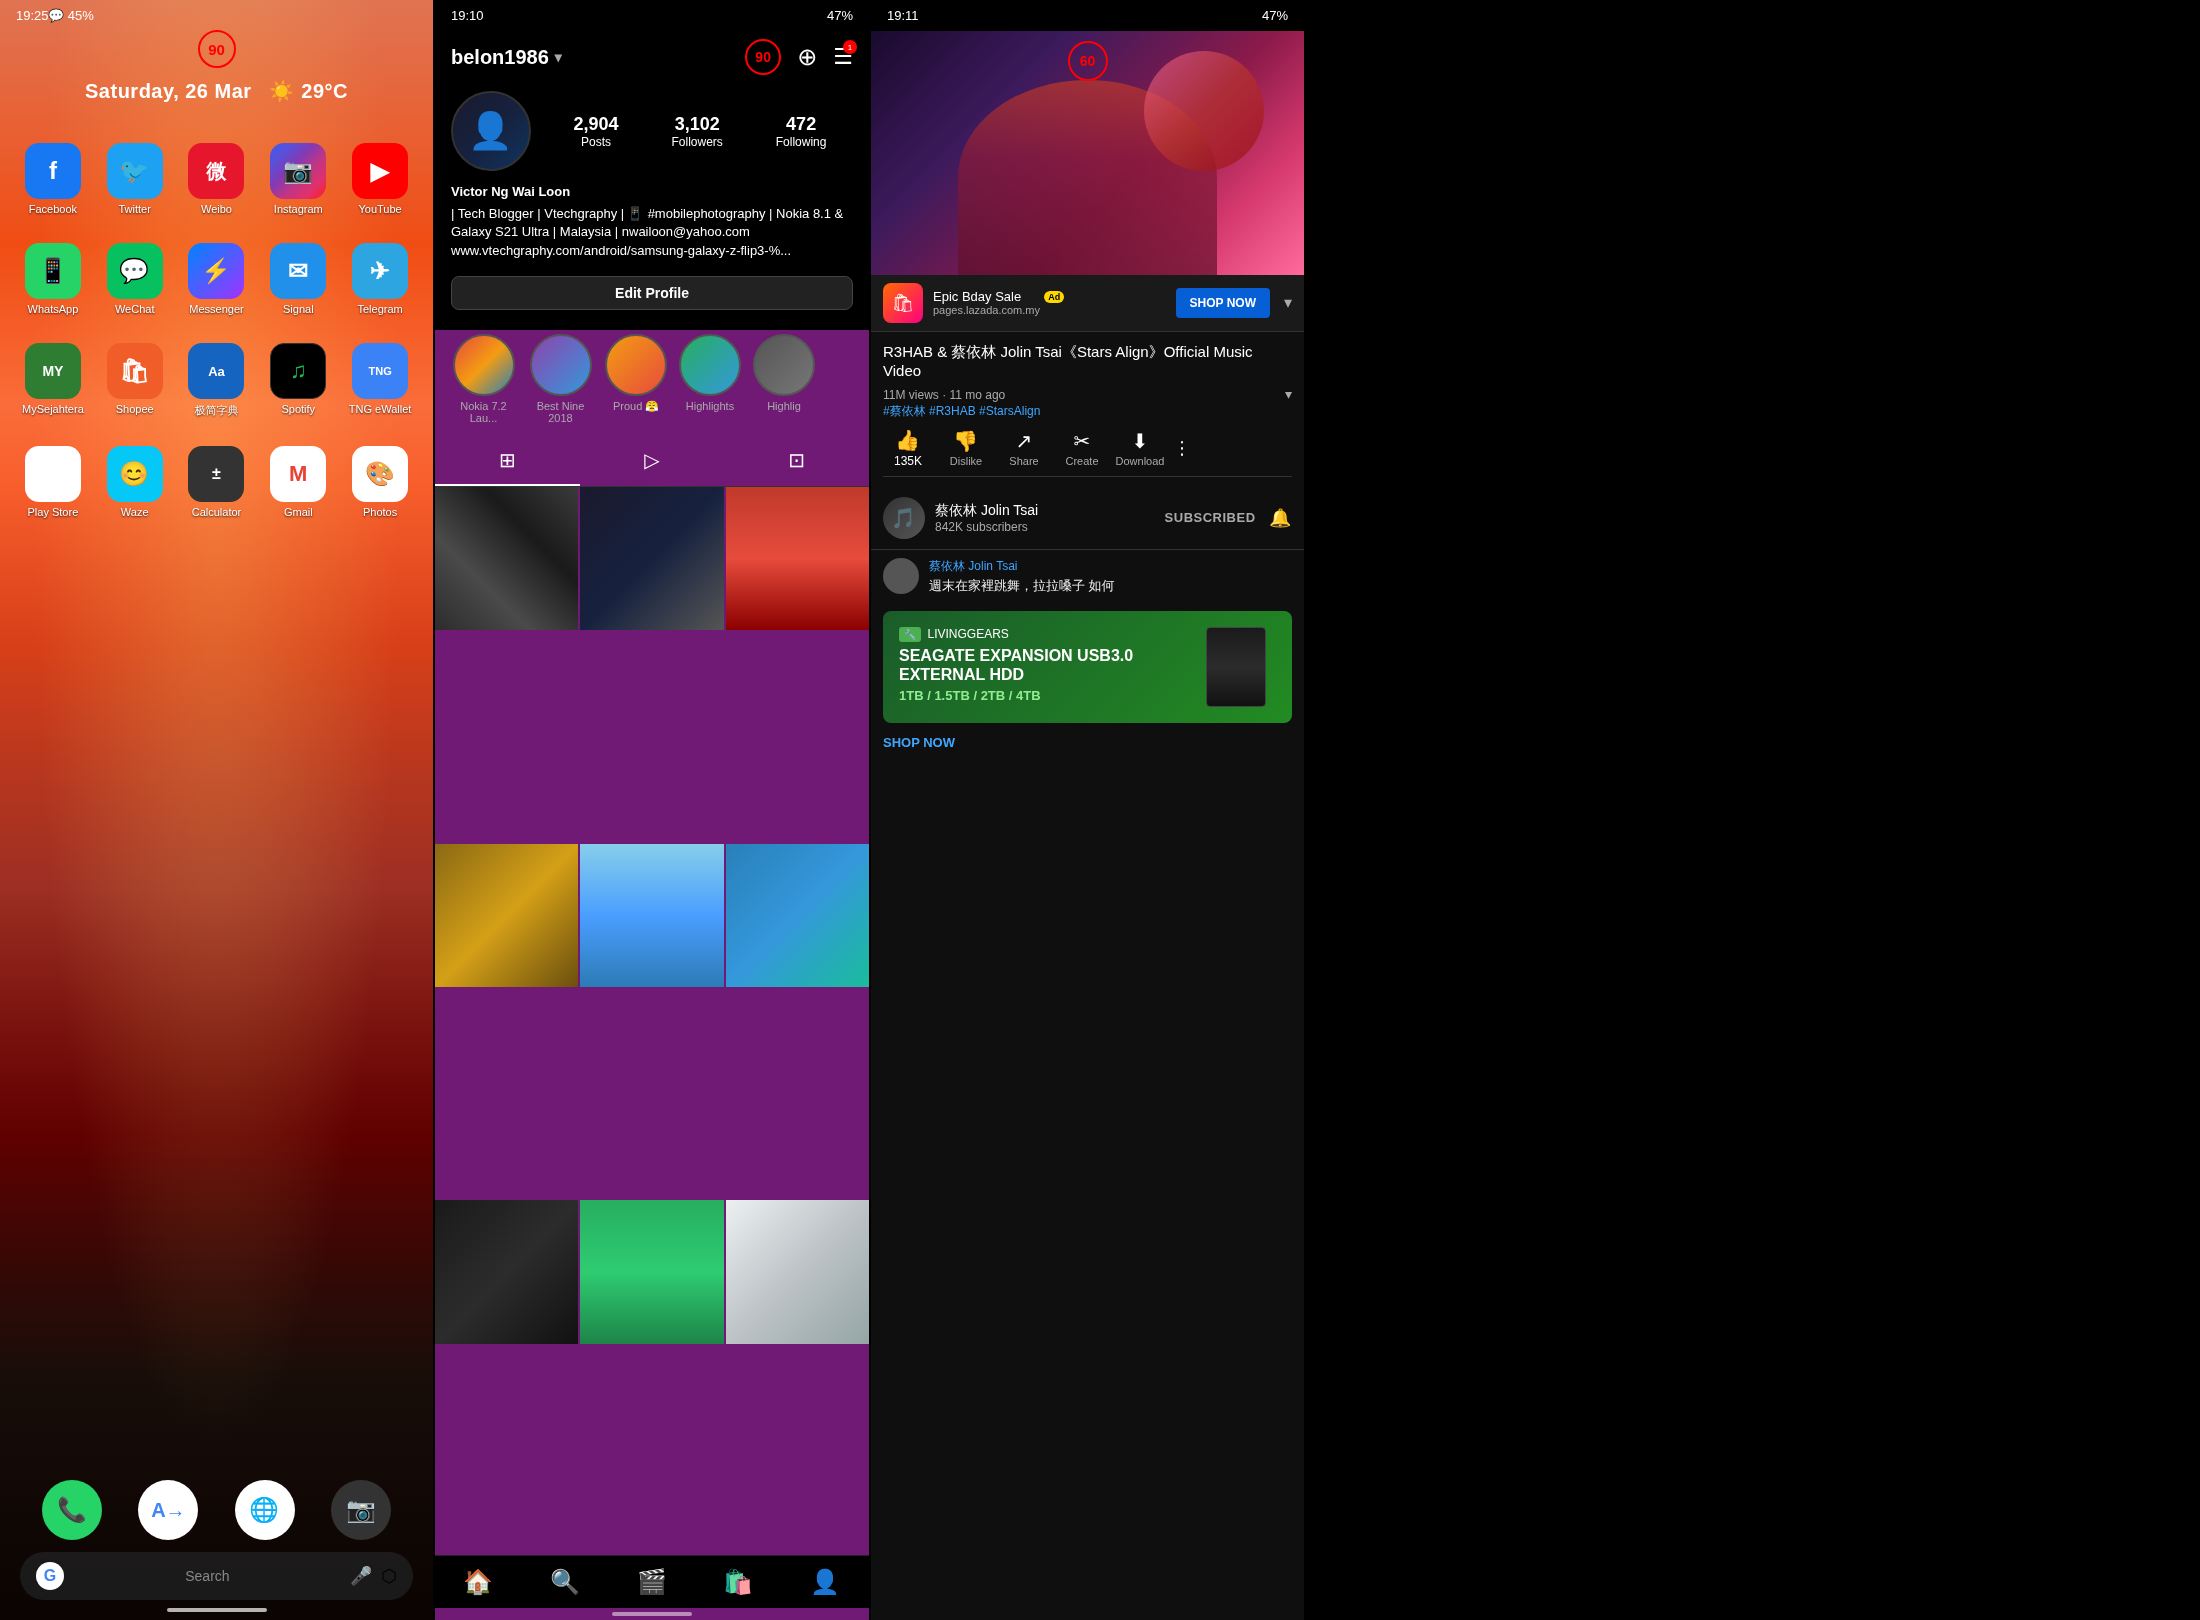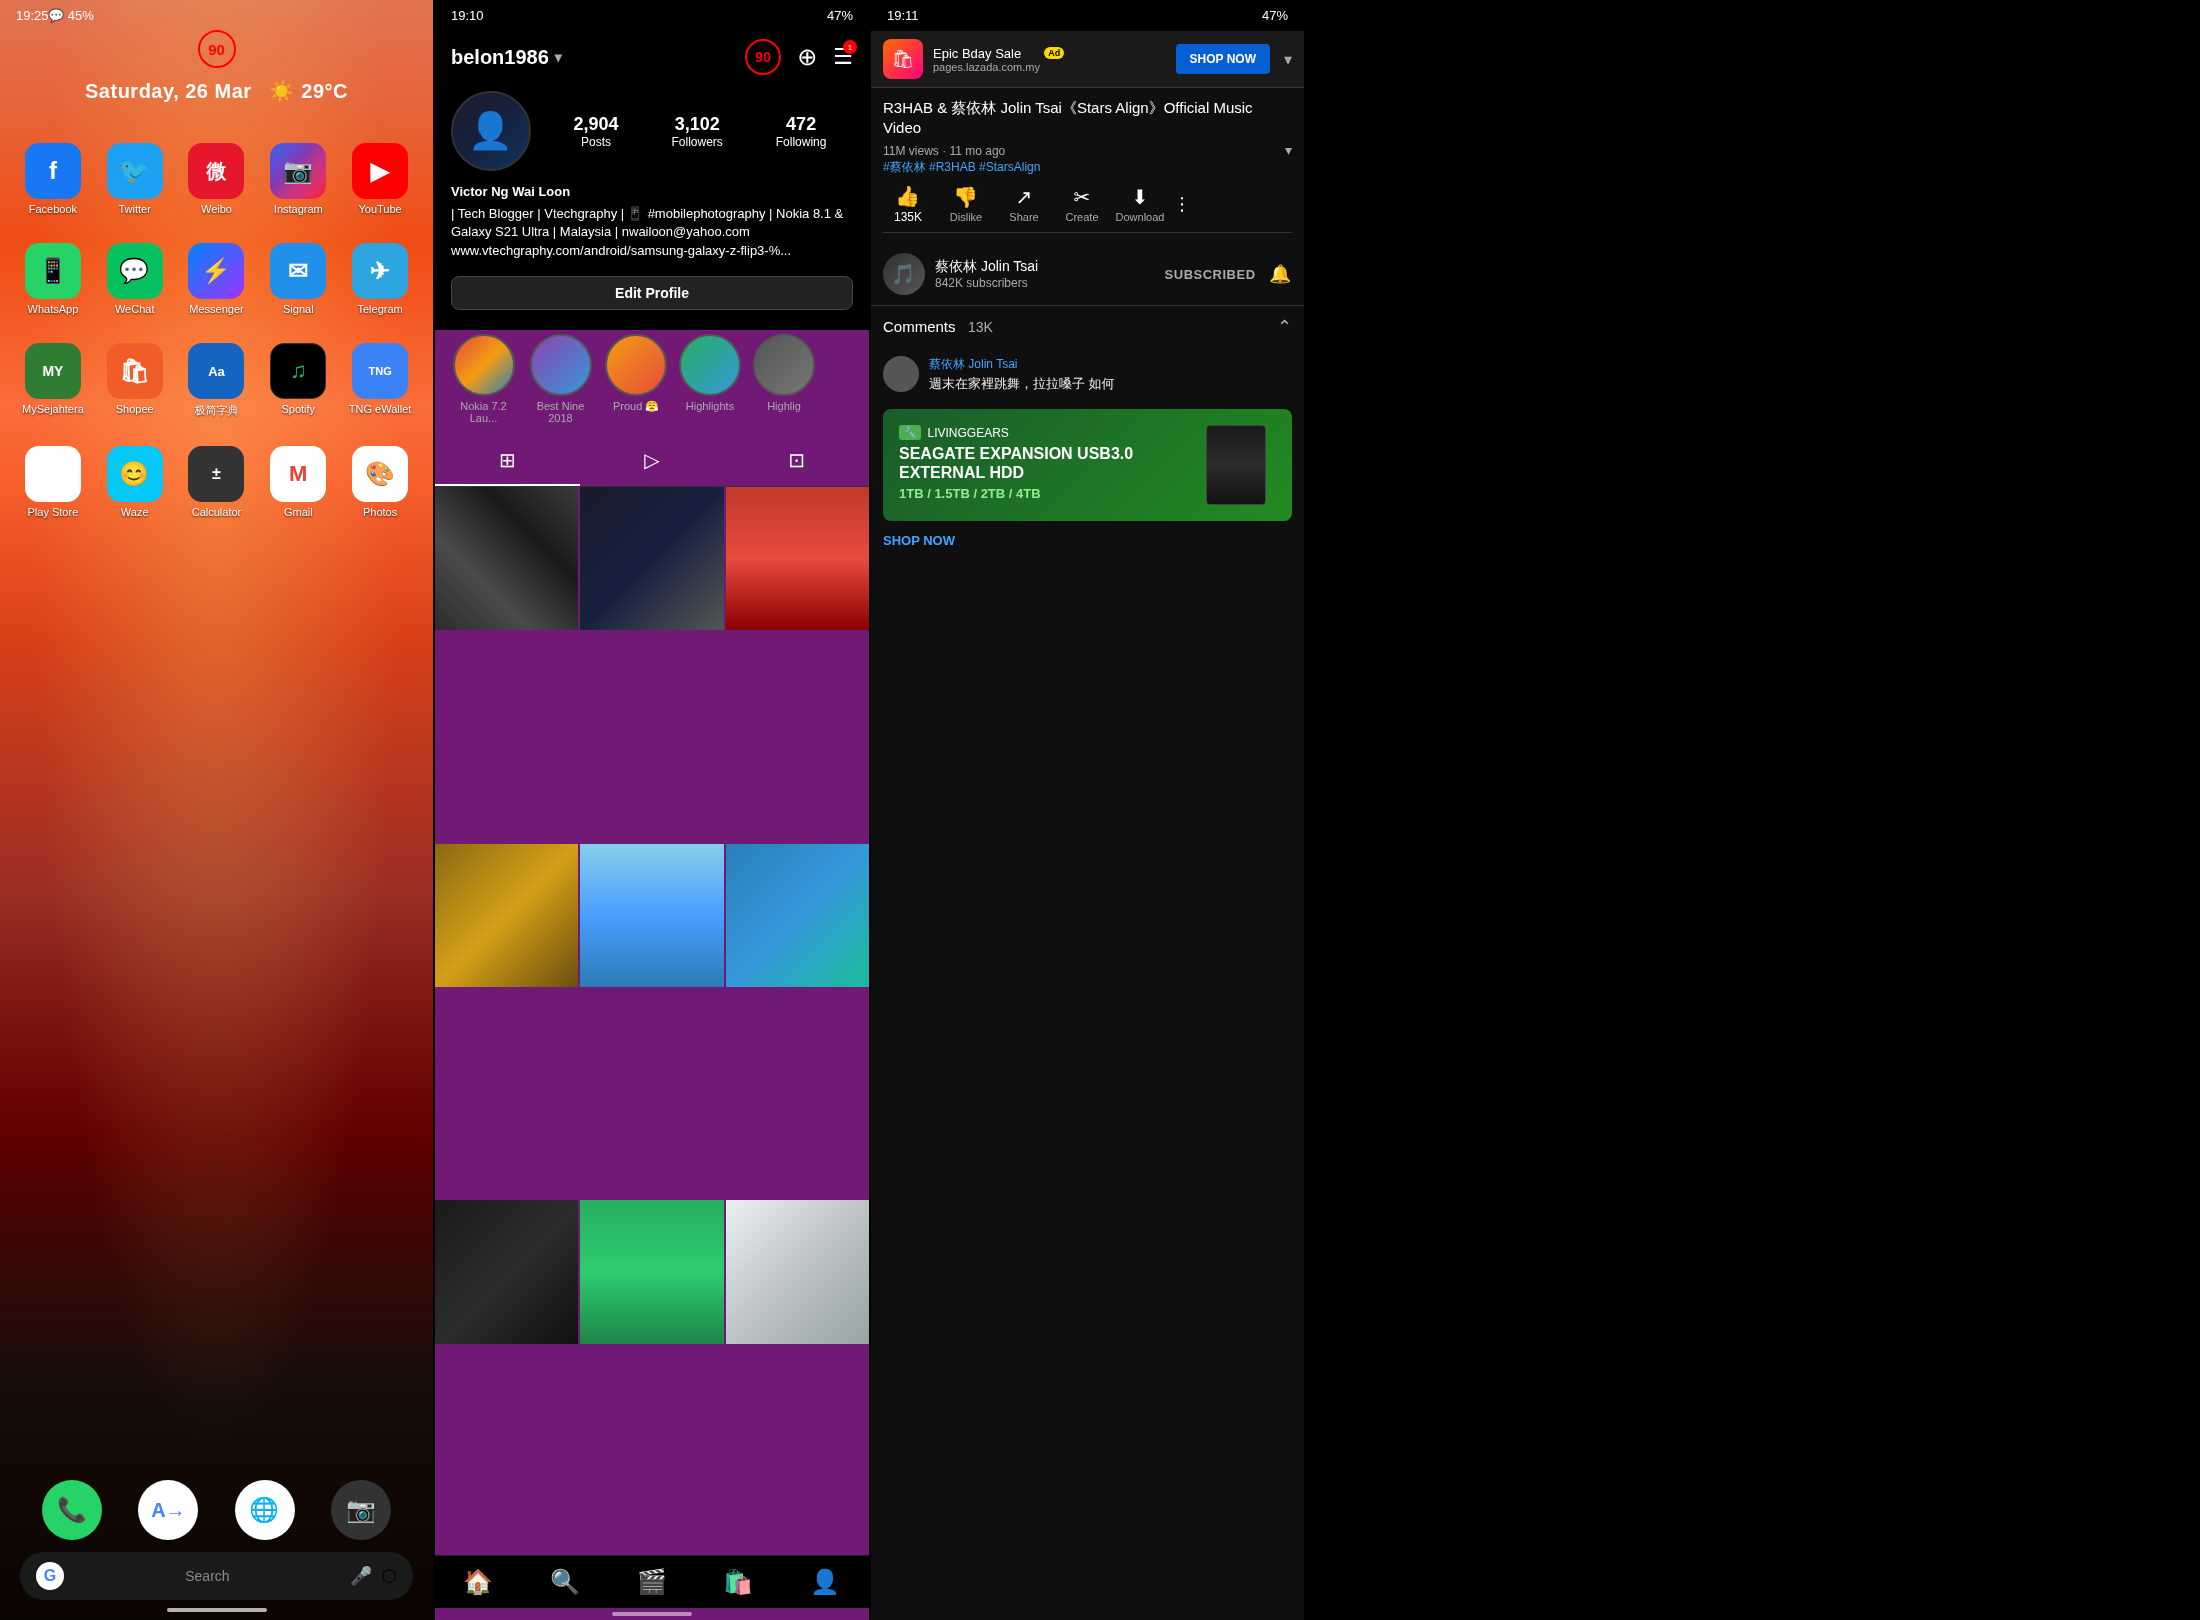--- a/index.html
+++ b/index.html
@@ -842,20 +842,30 @@
 
 <div class="panel-youtube">
 
   <div class="status-bar">
     <span>19:11</span>
     <div class="status-icons">
       <span>47%</span>
     </div>
   </div>
 
+  <div class="yt-video-thumb">
+    <div class="yt-person-silhouette"></div>
+
+    <div style="position:absolute;top:20px;right:40px;width:120px;height:120px;">
+      <div style="width:100%;height:100%;border-radius:50%;background:linear-gradient(135deg,#ff6b9d,#c0392b,#8b0000);opacity:0.6;"></div>
+    </div>
+    <div class="yt-badge-circle">
+      <span>60</span>
+    </div>
+  </div>
 
   <div class="yt-ad-banner">
     <div class="yt-ad-icon">
       <span>🛍</span>
     </div>
     <div class="yt-ad-text">
       <div style="display:flex;align-items:center;gap:23px;">
         <span class="yt-ad-title">Epic Bday Sale</span>
         <span class="yt-ad-label">Ad</span>
       </div>
@@ -907,27 +917,20 @@
       <span style="font-size:20px;">🎵</span>
     </div>
     <div class="yt-ch-info">
       <div class="yt-ch-name">蔡依林 Jolin Tsai</div>
       <div class="yt-ch-subs">842K subscribers</div>
     </div>
     <span class="yt-subscribed">SUBSCRIBED</span>
     <span class="yt-bell">🔔</span>
   </div>
 
-  <div class="yt-comments-header">
-    <div>
-      <span class="yt-comments-title">Comments</span>
-      <span class="yt-comments-count">13K</span>
-    </div>
-    <span style="color:#aaa;font-size:18px;">⌃</span>
-  </div>
 
   <div class="yt-comment-row">
     <div class="yt-comment-avatar"></div>
     <div class="yt-comment-content">
       <div class="yt-comment-author">蔡依林 Jolin Tsai</div>
       <div class="yt-comment-text">週末在家裡跳舞，拉拉嗓子 如何</div>
     </div>
   </div>
 
   <div class="yt-ad-bottom">

